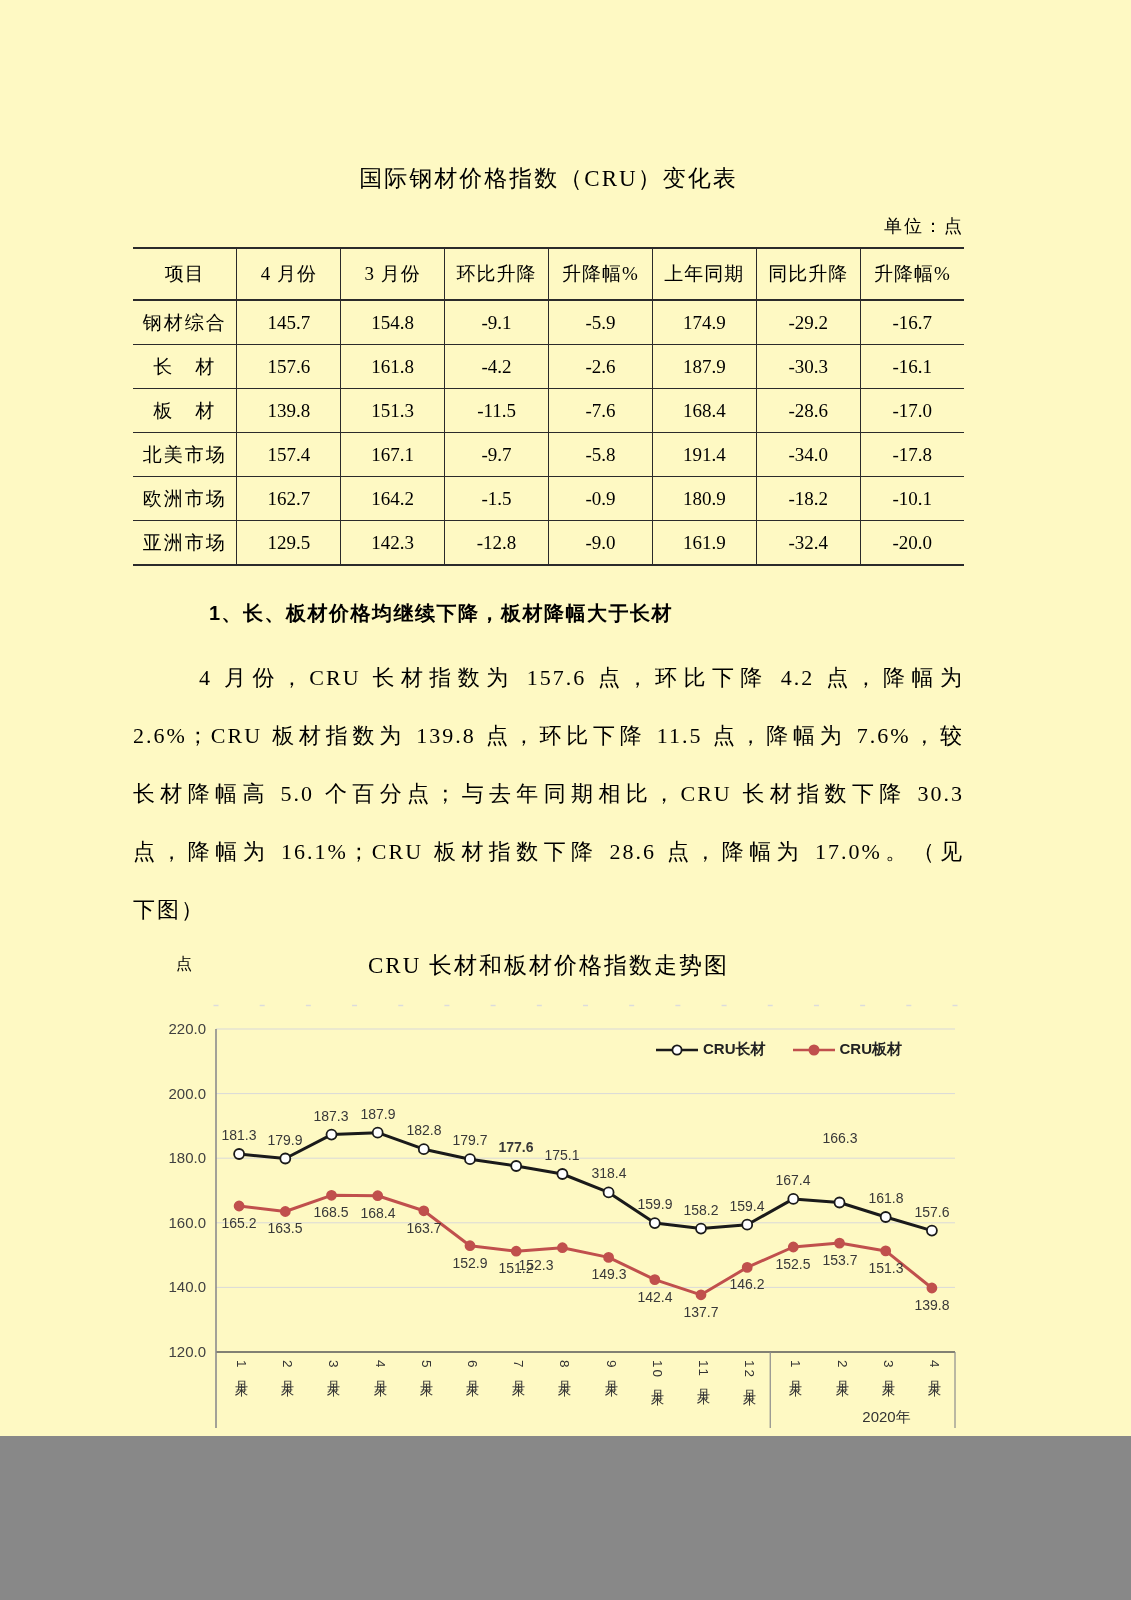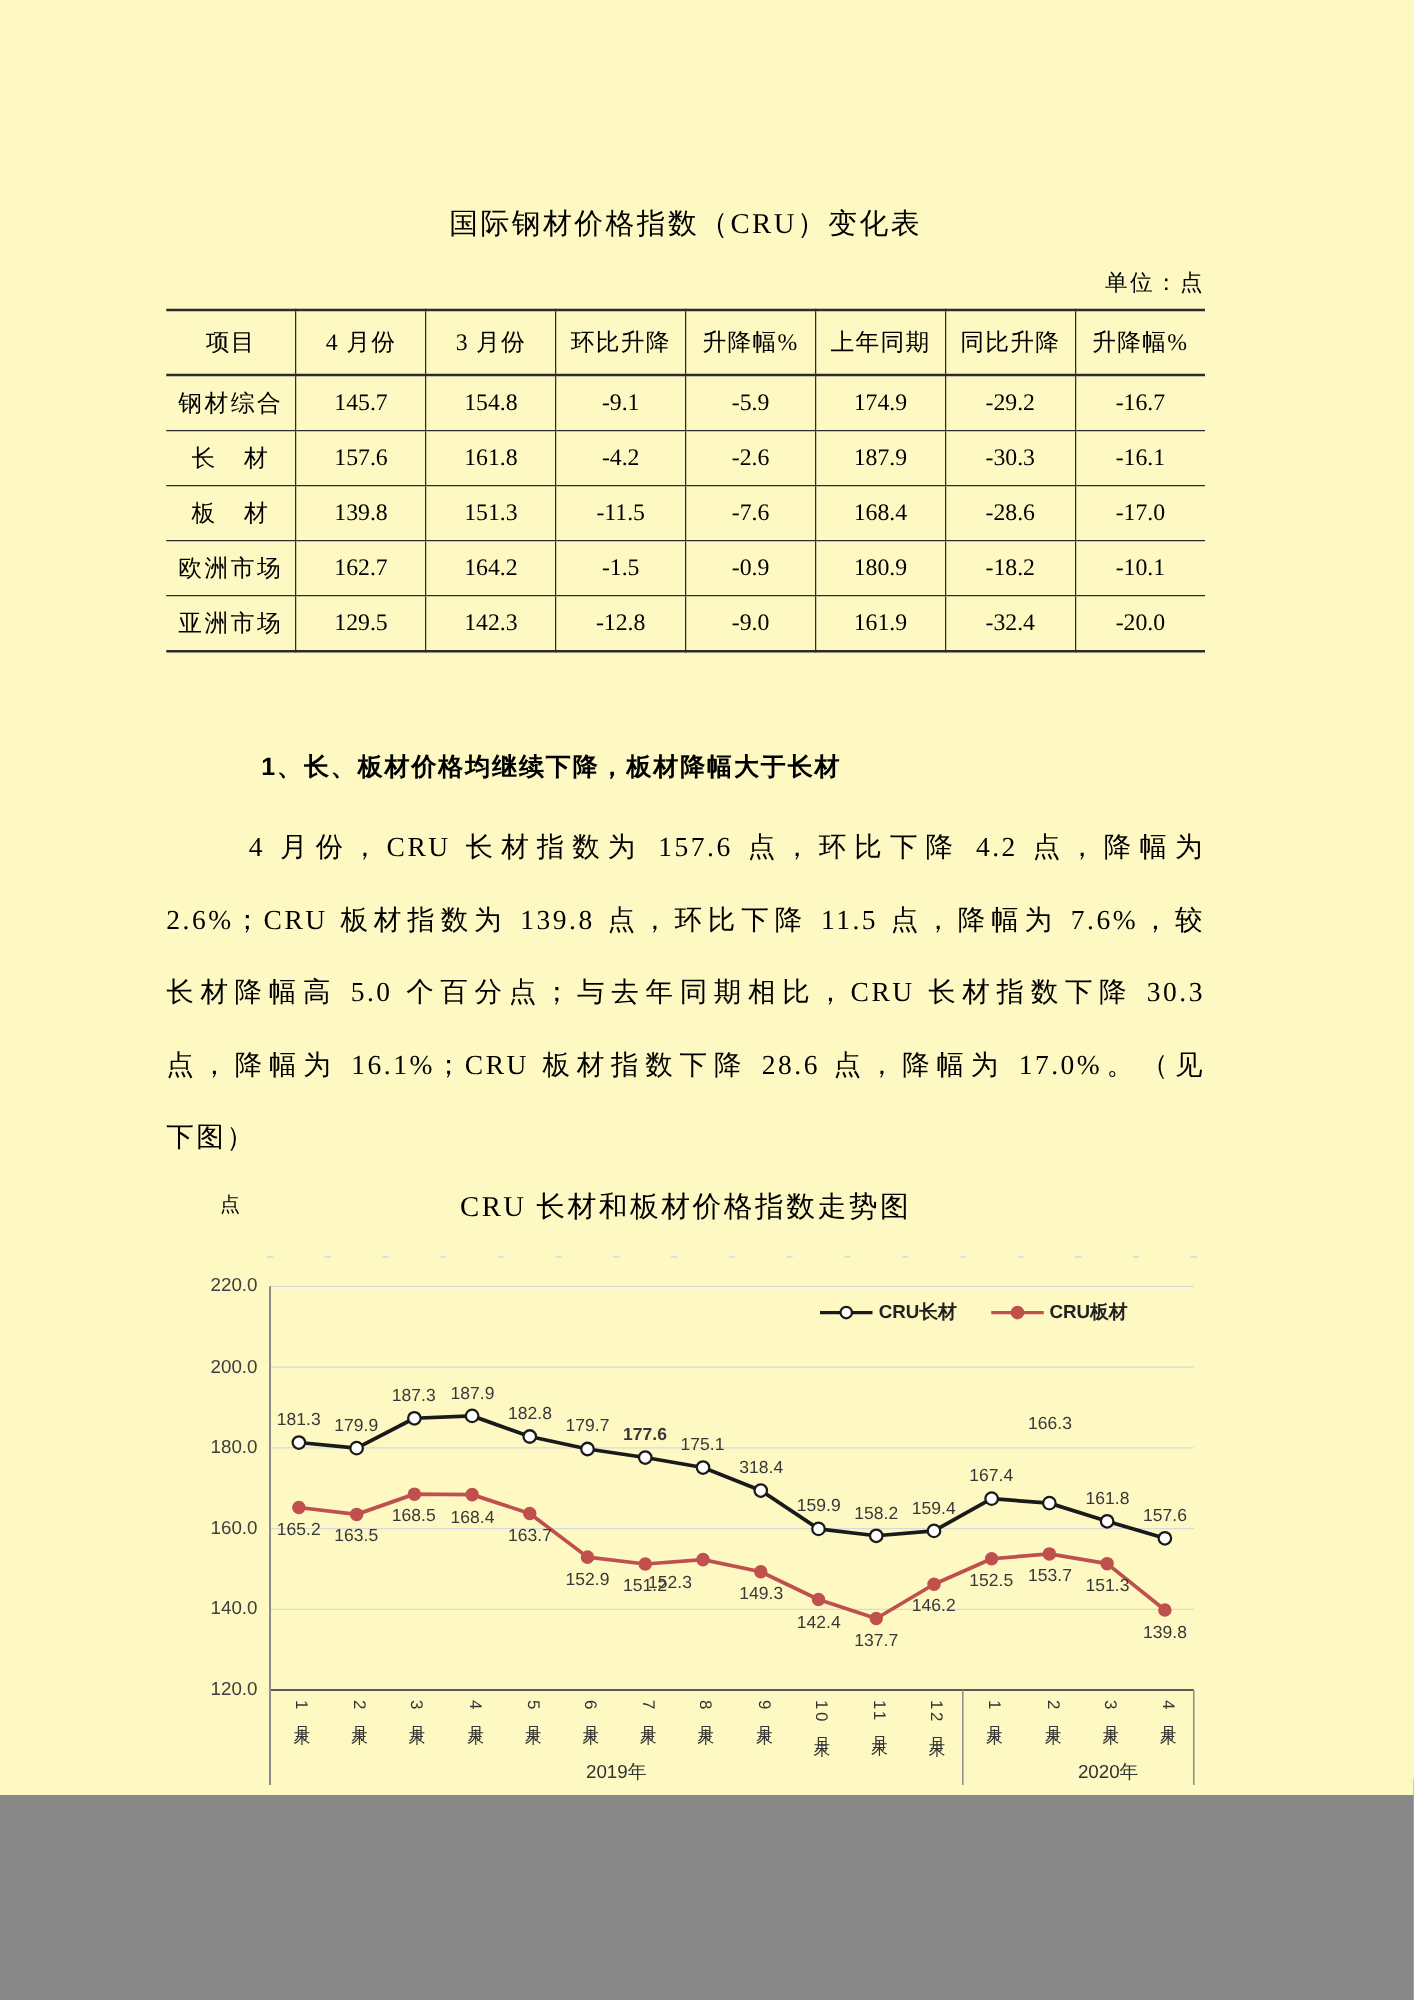--- a/index.html
+++ b/index.html
@@ -81,20 +81,30 @@
         </tr>
         <tr>
           <td>板　材</td>
           <td>139.8</td>
           <td>151.3</td>
           <td>-11.5</td>
           <td>-7.6</td>
           <td>168.4</td>
           <td>-28.6</td>
           <td>-17.0</td>
+        </tr>
+        <tr>
+          <td>北美市场</td>
+          <td>157.4</td>
+          <td>167.1</td>
+          <td>-9.7</td>
+          <td>-5.8</td>
+          <td>191.4</td>
+          <td>-34.0</td>
+          <td>-17.8</td>
         </tr>
         <tr>
           <td>欧洲市场</td>
           <td>162.7</td>
           <td>164.2</td>
           <td>-1.5</td>
           <td>-0.9</td>
           <td>180.9</td>
           <td>-18.2</td>
           <td>-10.1</td>
@@ -235,21 +245,20 @@
       <div class="clab xlab" style="left:505px;top:1360px;">7月末</div>
       <div class="clab xlab" style="left:551px;top:1360px;">8月末</div>
       <div class="clab xlab" style="left:598px;top:1360px;">9月末</div>
       <div class="clab xlab" style="left:644px;top:1360px;">10月末</div>
       <div class="clab xlab" style="left:690px;top:1360px;">11月末</div>
       <div class="clab xlab" style="left:736px;top:1360px;">12月末</div>
       <div class="clab xlab" style="left:782px;top:1360px;">1月末</div>
       <div class="clab xlab" style="left:829px;top:1360px;">2月末</div>
       <div class="clab xlab" style="left:875px;top:1360px;">3月末</div>
       <div class="clab xlab" style="left:921px;top:1360px;">4月末</div>
-      <div class="clab ylabgrp" style="left:216px;top:1408px;width:554px;">2019年</div>
       <div class="clab ylabgrp" style="left:770px;top:1408px;width:185px;padding-left:24px;">2020年</div>
       <div class="clab legend" style="left:655px;top:1040px;">
         <span class="li">
           <svg width="44" height="14">
         <line x1="1" y1="7" x2="43" y2="7" stroke="#1a1a1a" stroke-width="2.6"></line>
         <circle cx="22" cy="7" r="4.6" fill="#ffffff" stroke="#1a1a1a" stroke-width="1.8"></circle>
       </svg>
           <span>CRU长材</span>
         </span>
         <span class="li">

